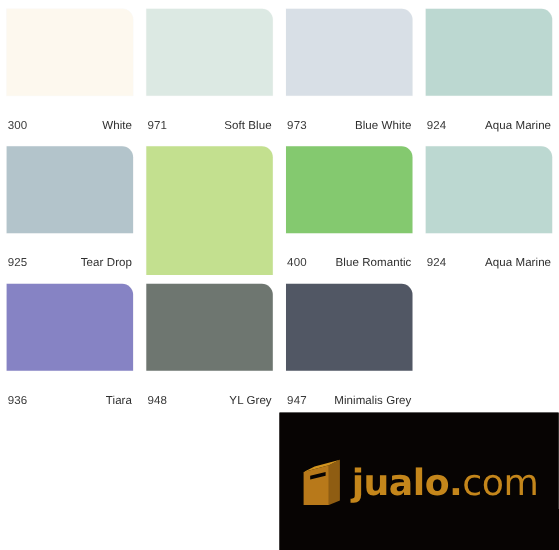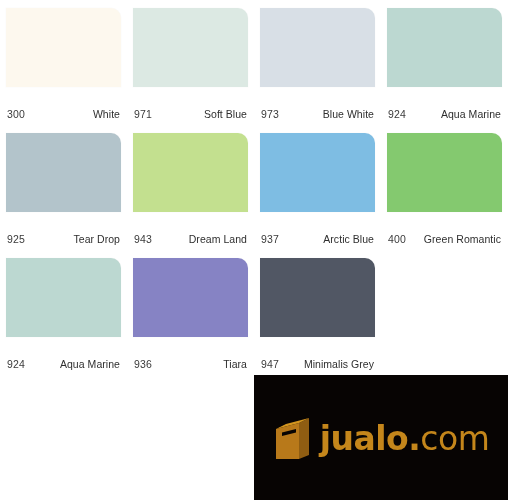--- a/index.html
+++ b/index.html
@@ -152,55 +152,51 @@
 
   <div class="swatch-cell">
     <div class="swatch-chip" style="background-color: rgb(179, 196, 203);"></div>
     <div class="swatch-caption">
       <span class="swatch-code">925</span>
       <span class="swatch-name">Tear Drop</span>
     </div>
   </div>
   <div class="swatch-cell">
     <div class="swatch-chip" style="background-color: rgb(195, 224, 143);"></div>
-    <div class="swatch-caption">
-      <span class="swatch-code">943</span>
-      <span class="swatch-name">Dream Land</span>
-    </div>
-  </div>
-  <div class="swatch-cell">
-    <div class="swatch-chip" style="background-color: rgb(126, 189, 227);"></div>
-    <div class="swatch-caption">
-      <span class="swatch-code">937</span>
-      <span class="swatch-name">Arctic Blue</span>
-    </div>
   </div>
 
   <div class="swatch-cell">
     <div class="swatch-chip" style="background-color: rgb(132, 201, 111);"></div>
     <div class="swatch-caption">
       <span class="swatch-code">400</span>
-      <span class="swatch-name">Green Romantic</span>
+      <span class="swatch-name">Blue Romantic</span>
     </div>
   </div>
   <div class="swatch-cell">
     <div class="swatch-chip" style="background-color: rgb(188, 216, 209);"></div>
     <div class="swatch-caption">
       <span class="swatch-code">924</span>
       <span class="swatch-name">Aqua Marine</span>
     </div>
   </div>
   <div class="swatch-cell">
     <div class="swatch-chip" style="background-color: rgb(134, 131, 196);"></div>
     <div class="swatch-caption">
       <span class="swatch-code">936</span>
       <span class="swatch-name">Tiara</span>
     </div>
   </div>
 
+  <div class="swatch-cell">
+    <div class="swatch-chip" style="background-color: rgb(110, 118, 112);"></div>
+    <div class="swatch-caption">
+      <span class="swatch-code">948</span>
+      <span class="swatch-name">YL Grey</span>
+    </div>
+  </div>
   <div class="swatch-cell">
     <div class="swatch-chip" style="background-color: rgb(81, 87, 100);"></div>
     <div class="swatch-caption">
       <span class="swatch-code">947</span>
       <span class="swatch-name">Minimalis Grey</span>
     </div>
   </div>
 
   <div class="watermark-cell" style="grid-column: 3 / span 2; background-color: rgb(7, 4, 3);">
     <div class="watermark-inner" style="background-color: rgb(7, 4, 3);">

